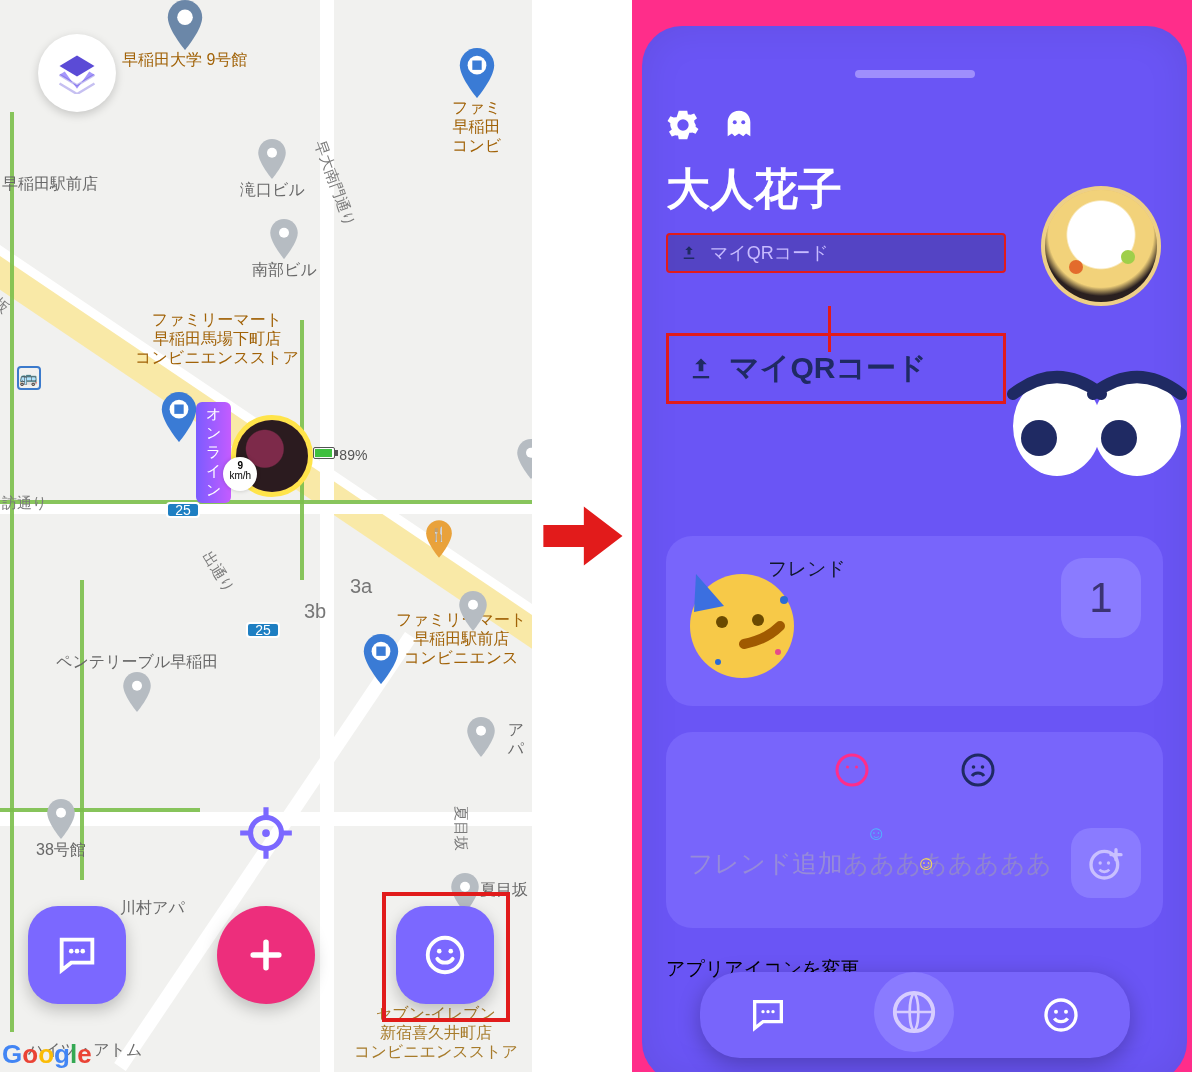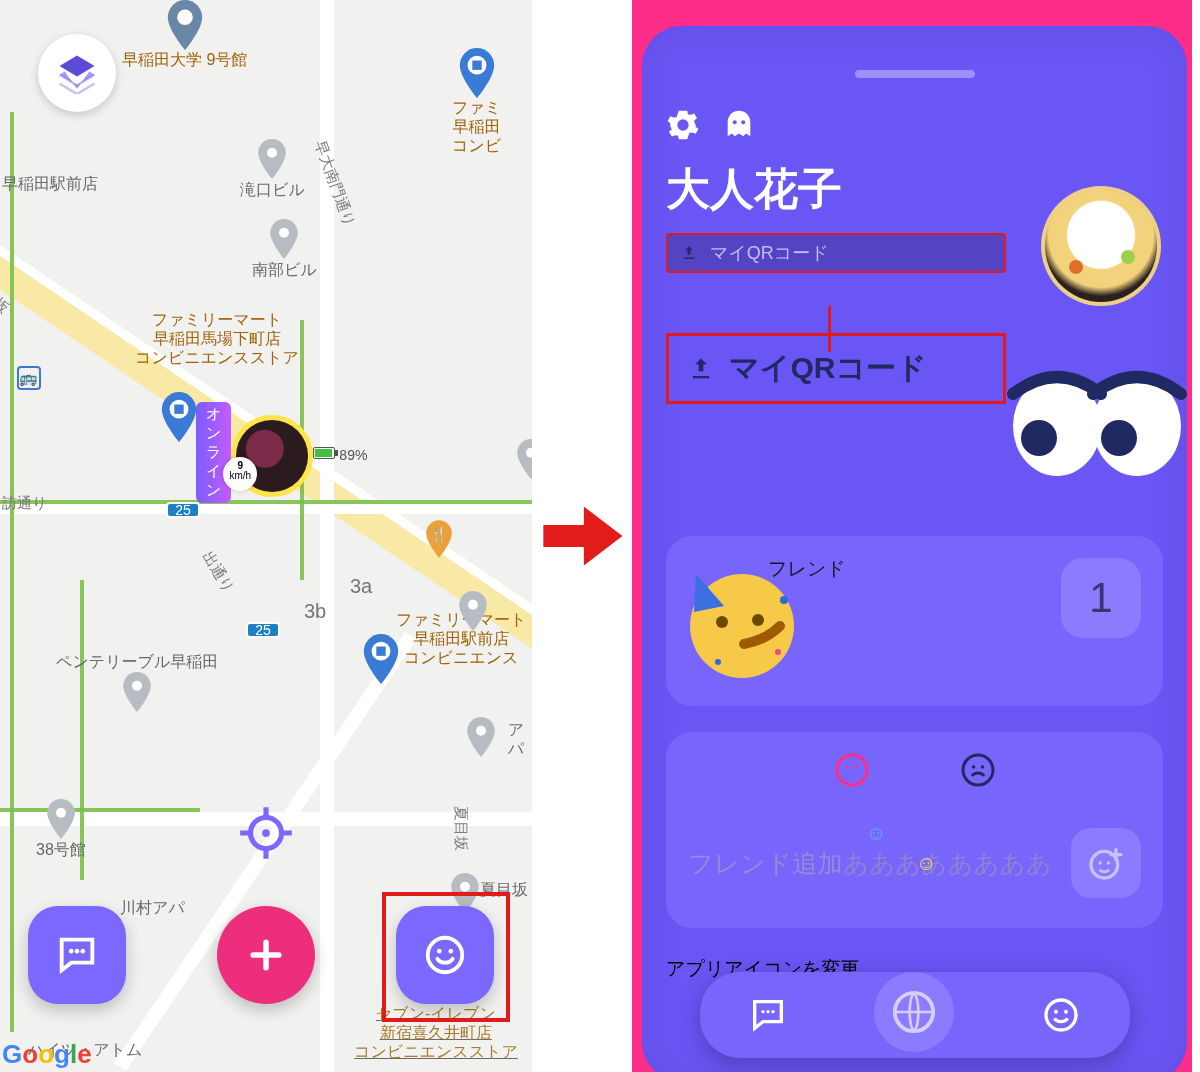--- a/index.html
+++ b/index.html
@@ -188,21 +188,21 @@
     <div class="poi" style="left:120px; top:898px;">
       <span class="lbl">川村アパ</span>
       </div>
     <div class="poi" style="left:480px; top:880px;">
       <svg class="pin-gray" style="position:absolute; left:-30px; top:-8px;" viewBox="0 0 24 32">
           <path fill="#b6bcc2" d="M12 0C6 0 1 5 1 11c0 8 11 21 11 21s11-13 11-21C23 5 18 0 12 0z"></path>
           <circle cx="12" cy="11" r="4" fill="#fff"></circle>
         </svg>
       <span class="lbl">夏目坂</span>
       </div>
-    <div class="poi orange" style="left:354px; top:1004px;text-decoration:underline;">
+    <div class="poi orange" style="left:354px; top:1004px;">
       <span class="lbl" style="white-space:pre;">セブン-イレブン
 新宿喜久井町店
 コンビニエンスストア</span>
       </div>
     <div class="poi" style="left:28px; top:1040px;">
         <span class="lbl">ハイツ・アトム</span>
       </div>
 
     <svg class="pin-gray" style="position:absolute; left:458px; top:590px;" viewBox="0 0 24 32">
         <path fill="#b6bcc2" d="M12 0C6 0 1 5 1 11c0 8 11 21 11 21s11-13 11-21C23 5 18 0 12 0z"></path>

